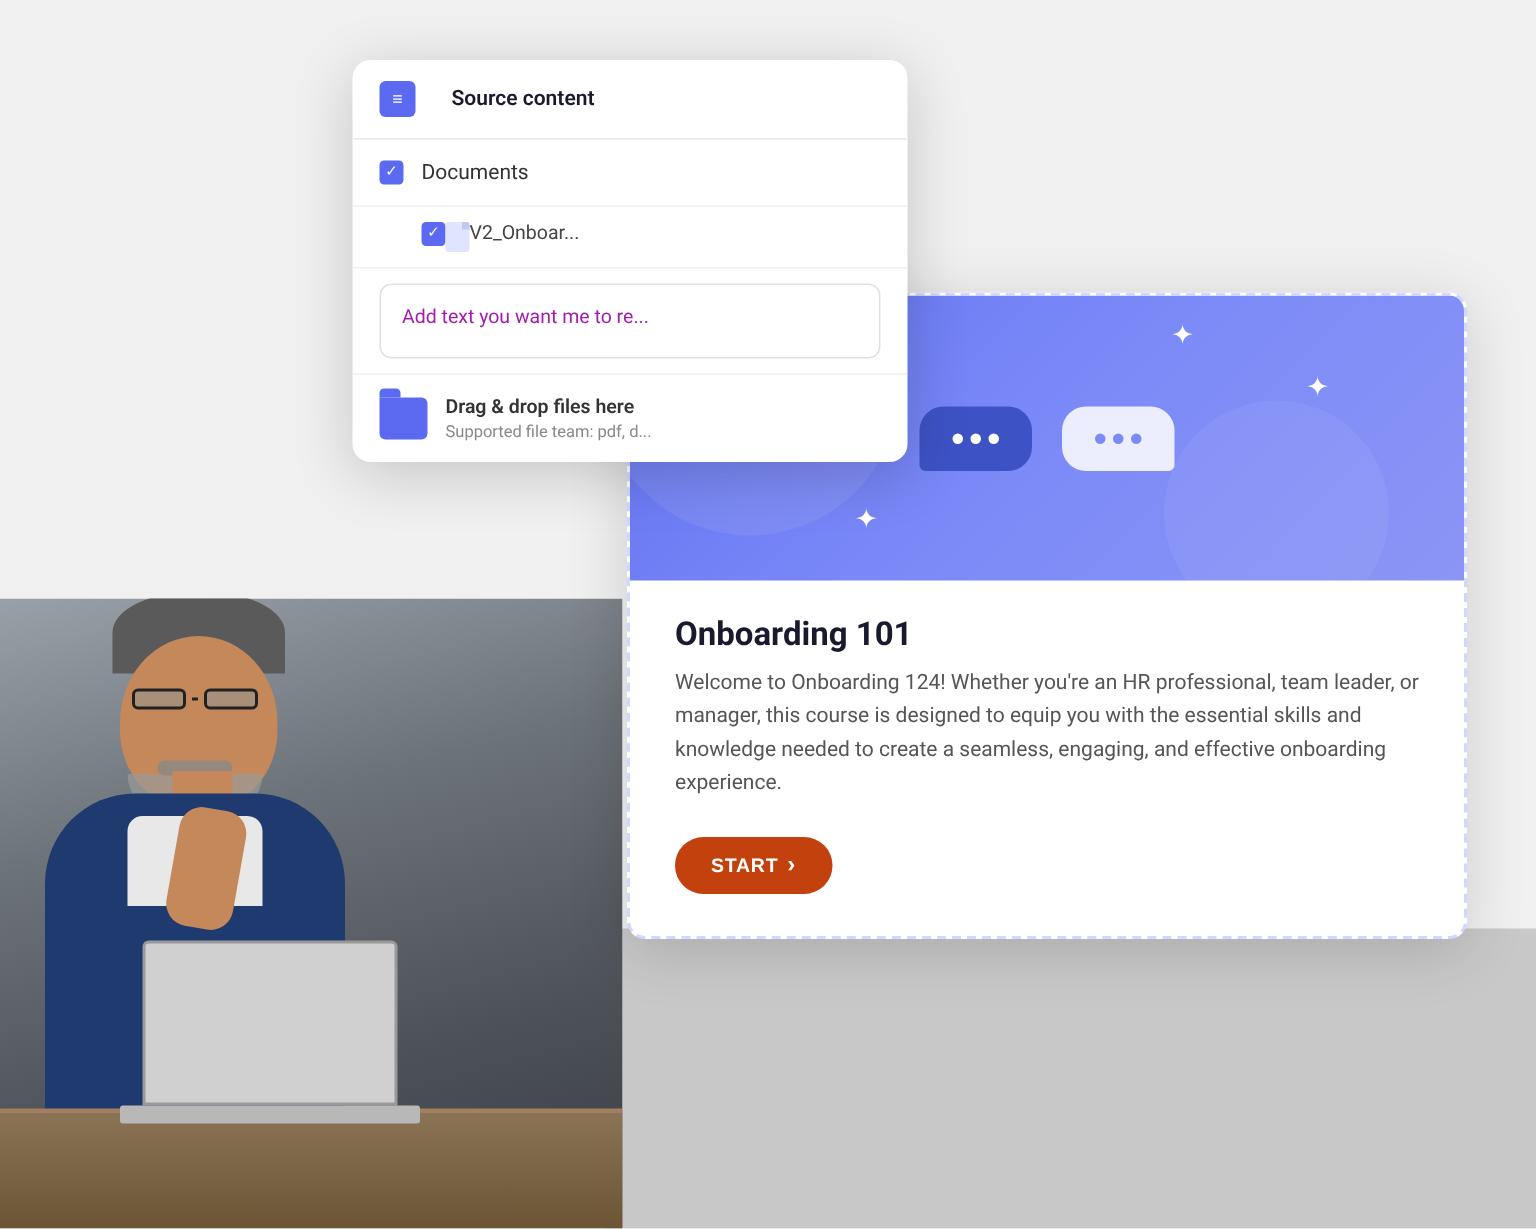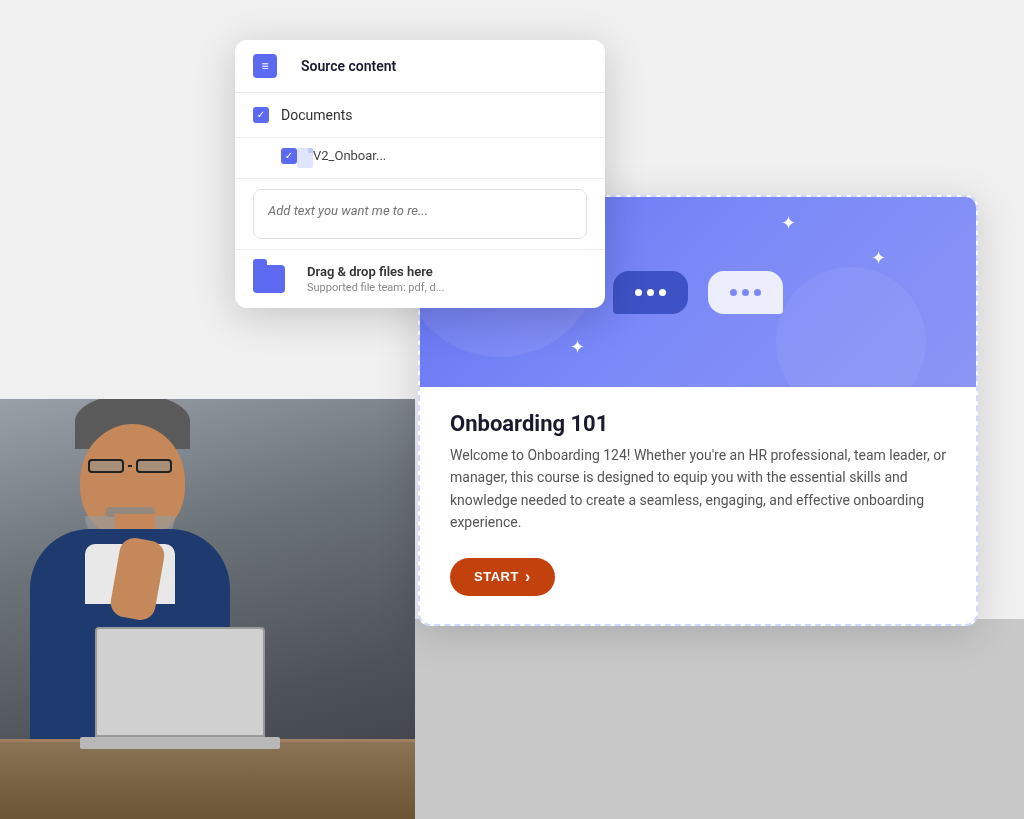--- a/index.html
+++ b/index.html
@@ -131,28 +131,27 @@
     .text-input-area {
       margin: 10px 18px;
       border: 1px solid #e0e0e0;
       border-radius: 8px;
       padding: 10px 14px;
       min-height: 50px;
     }
 
     .text-input-placeholder {
       font-size: 13px;
-      color: #737373;
-      font-style: italic;
+      color: #a21caf;
     }
 
     .drag-drop-area {
       display: flex;
       align-items: center;
-      gap: 22px;
+      gap: 12px;
       padding: 14px 18px;
       border-top: 1px solid #f0f0f0;
     }
 
     .folder-icon {
       width: 32px;
       height: 28px;
       background: #5b6af0;
       border-radius: 0 4px 4px 4px;
       position: relative;

